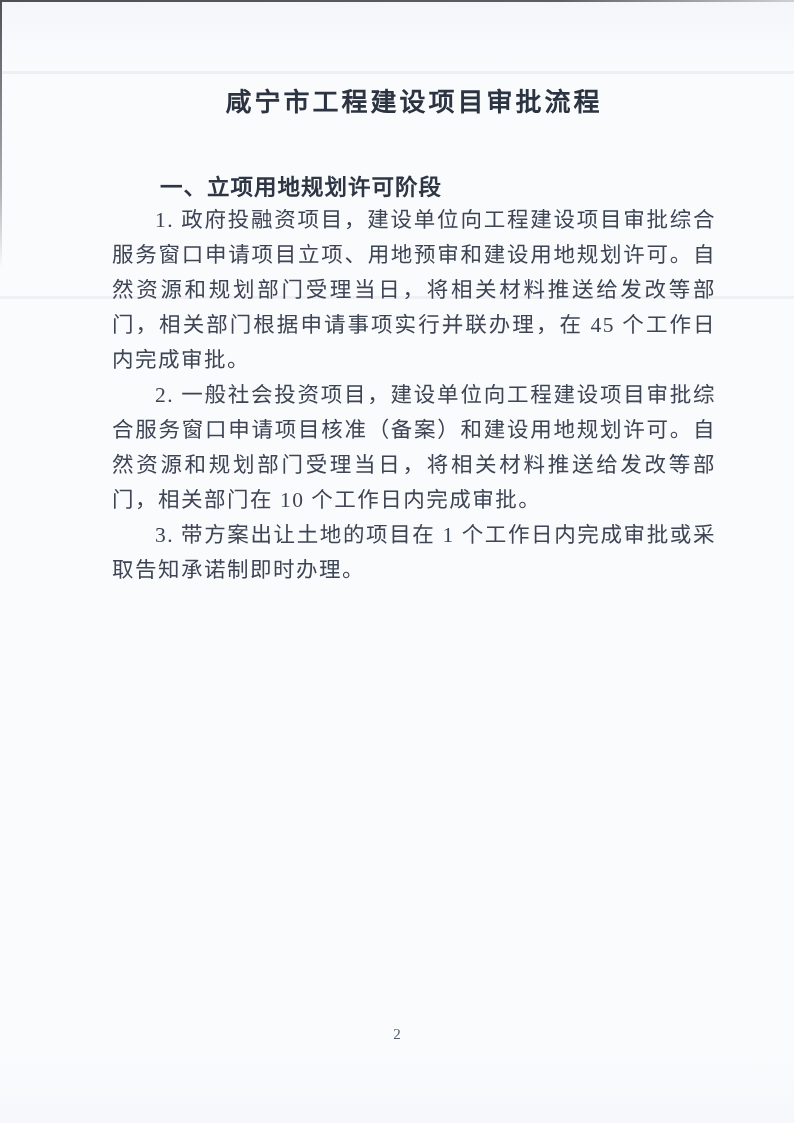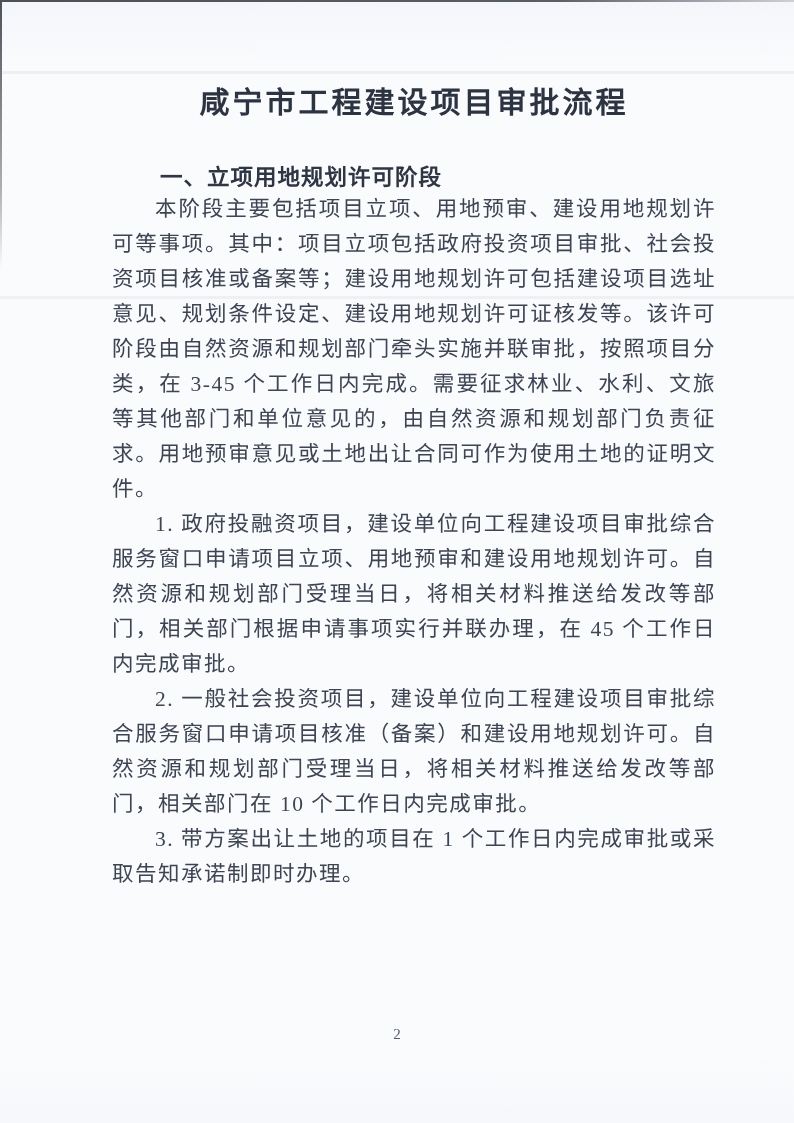--- a/index.html
+++ b/index.html
@@ -45,30 +45,30 @@
   .content-column {
     position: absolute;
     left: 112px;
     top: 0;
     width: 604px;
   }
   .doc-title {
     margin: 84px 0 0 0;
     text-align: center;
     font-family: Liberation Serif, serif;
-    font-size: 30px;
+    font-size: 26px;
     line-height: 38px;
     font-weight: 700;
     letter-spacing: 3px;
     color: #2c3442;
   }
   .section-heading {
-    margin: 42px 0 0 0;
+    margin: 53px 0 0 0;
     padding-left: 48px;
-    font-family: Liberation Sans, sans-serif;
+    font-family: Liberation Mono, monospace;
     font-size: 22.5px;
     line-height: 28px;
     font-weight: 700;
     letter-spacing: 1px;
     color: #2e3644;
   }
   .time-limit {
     margin: 14px 0 0 0;
     font-size: 21.5px;
     line-height: 35px;
@@ -111,21 +111,20 @@
   <div class="streak-1"></div>
   <div class="streak-2"></div>
 
   <div class="content-column">
 
     <h1 class="doc-title">咸宁市工程建设项目审批流程</h1>
 
     <h2 class="section-heading">一、立项用地规划许可阶段</h2>
 
 
-    <p class="body-para">本阶段主要包括项目立项、用地预审、建设用地规划许可等事项。其中：项目立项包括政府投资项目审批、社会投资项目核准或备案等；建设用地规划许可包括建设项目选址意见、规划条件设定、建设用地规划许可证核发等。该许可阶段由自然资源和规划部门牵头实施并联审批，按照项目分类，在 3-45 个工作日内完成。需要征求林业、水利、文旅等其他部门和单位意见的，由自然资源和规划部门负责征求。用地预审意见或土地出让合同可作为使用土地的证明文件。</p>
 
     <p class="body-para">1. 政府投融资项目，建设单位向工程建设项目审批综合服务窗口申请项目立项、用地预审和建设用地规划许可。自然资源和规划部门受理当日，将相关材料推送给发改等部门，相关部门根据申请事项实行并联办理，在 45 个工作日内完成审批。</p>
 
     <p class="body-para">2. 一般社会投资项目，建设单位向工程建设项目审批综合服务窗口申请项目核准（备案）和建设用地规划许可。自然资源和规划部门受理当日，将相关材料推送给发改等部门，相关部门在 10 个工作日内完成审批。</p>
 
     <p class="body-para">3. 带方案出让土地的项目在 1 个工作日内完成审批或采取告知承诺制即时办理。</p>
 
   </div>
 
   <div class="page-number">2</div>

